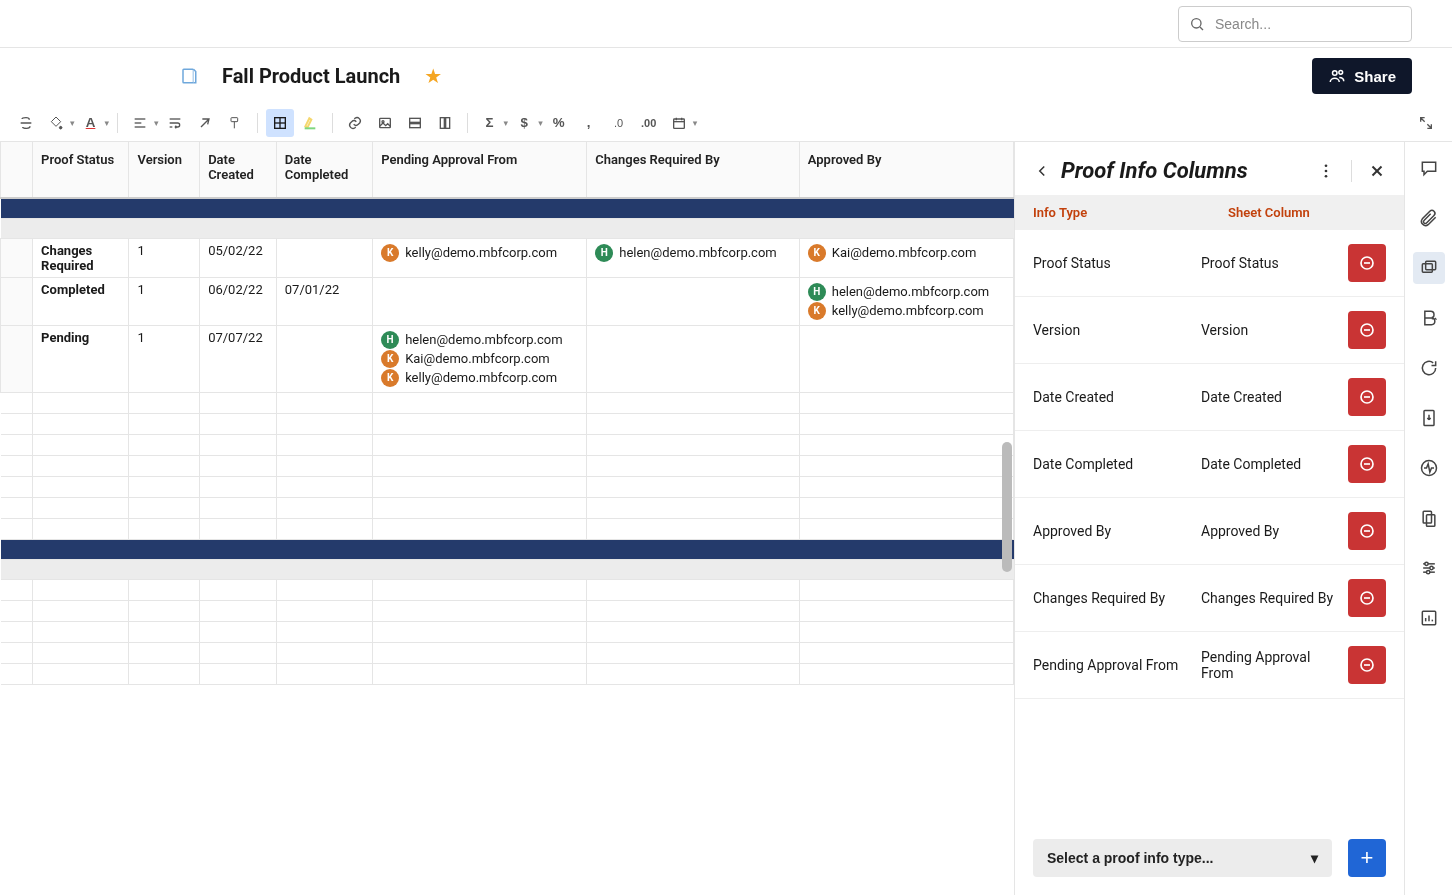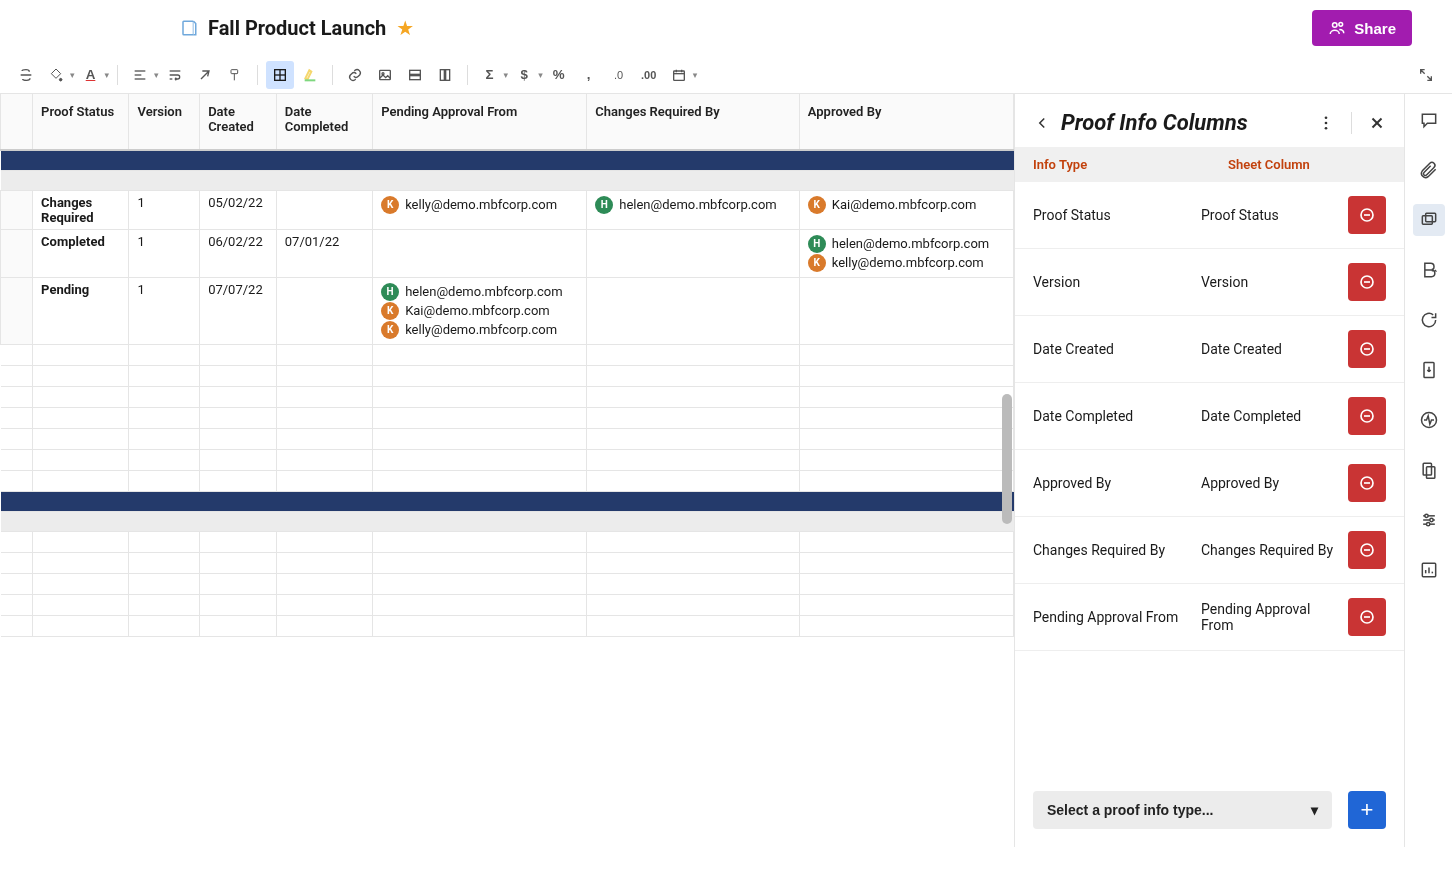--- a/index.html
+++ b/index.html
@@ -8,25 +8,25 @@
 
   
   .topbar { height: 48px; border-bottom: 1px solid #e5e5e5; display: flex; justify-content: flex-end; align-items: center; padding: 0 40px 0 24px; }
   .search-wrap { width: 234px; height: 36px; border: 1px solid #ccc; border-radius: 4px; display: flex; align-items: center; padding: 0 10px; gap: 8px; }
   .search-wrap svg { width: 16px; height: 16px; color: #666; }
   .search-input { border: none; outline: none; flex: 1; font-size: 14px; color: #333; }
   .search-input::placeholder { color: #888; }
 
   
   .titlebar { height: 56px; display: flex; align-items: center; padding: 0 24px 0 180px; border-bottom: 0; }
-  .title-left { display: flex; align-items: center; gap: 10px; flex: 1; }
+  .title-left { display: flex; align-items: center; gap: 24px; flex: 1; }
   .doc-icon { width: 18px; height: 18px; }
   .title-text { font-size: 20px; font-weight: 700; color: #1a1a1a; }
   .star { color: #f5a623; font-size: 20px; line-height: 1; cursor: pointer; }
-  .share-btn { background: #a21caf; color: #fff; border: none; border-radius: 4px; height: 36px; padding: 0 16px; display: inline-flex; align-items: center; gap: 8px; font-size: 15px; font-weight: 600; cursor: pointer; margin-right: 16px; }
+  .share-btn { background: #0f172a; color: #fff; border: none; border-radius: 4px; height: 36px; padding: 0 16px; display: inline-flex; align-items: center; gap: 8px; font-size: 15px; font-weight: 600; cursor: pointer; margin-right: 16px; }
   .share-btn svg { width: 18px; height: 18px; }
 
   
   .toolbar { height: 38px; border-bottom: 1px solid #e5e5e5; display: flex; align-items: center; padding: 0 12px; gap: 2px; }
   .tb-btn { width: 28px; height: 28px; border: none; background: transparent; display: inline-flex; align-items: center; justify-content: center; border-radius: 3px; cursor: pointer; color: #555; }
   .tb-btn svg { width: 16px; height: 16px; }
   .tb-btn.active { background: #cfe2ff; color: #1a1a1a; }
   .tb-sep { width: 1px; height: 20px; background: #ddd; margin: 0 6px; }
   .tb-caret { font-size: 9px; color: #888; margin-left: -2px; }
   .tb-right { margin-left: auto; }
@@ -80,20 +80,29 @@
 
   .panel-footer { display: flex; padding: 18px; gap: 16px; align-items: center; }
   .select-btn { flex: 1; height: 38px; background: #ececec; border: none; border-radius: 4px; padding: 0 14px; display: flex; align-items: center; justify-content: space-between; cursor: pointer; font-weight: 700; font-size: 14px; color: #222;}
   .add-btn { width: 38px; height: 38px; background: #2066d6; border: none; border-radius: 4px; color: #fff; display: inline-flex; align-items: center; justify-content: center; cursor: pointer; font-size: 22px; font-weight: 300;}
 
 </style>
 </head>
 <body>
 <div class="app">
 
+<div class="topbar">
+  <div class="search-wrap">
+    <svg viewBox="0 0 24 24" fill="none" stroke="currentColor" stroke-width="2">
+          <circle cx="11" cy="11" r="7"></circle>
+          <line x1="21" y1="21" x2="16.5" y2="16.5"></line>
+        </svg>
+    <input class="search-input" placeholder="Search..." style="">
+  </div>
+</div>
 
 <div class="titlebar">
   <div class="title-left">
     <svg class="doc-icon" viewBox="0 0 24 24" fill="none" stroke="#6fa8dc" stroke-width="2">
           <rect x="4" y="3" width="14" height="18" rx="1"></rect>
           <path d="M18 3 l3 3 v15 h-3" fill="#fff"></path>
         </svg>
     <span class="title-text">Fall Product Launch</span>
     <span class="star">★</span>
   </div>

